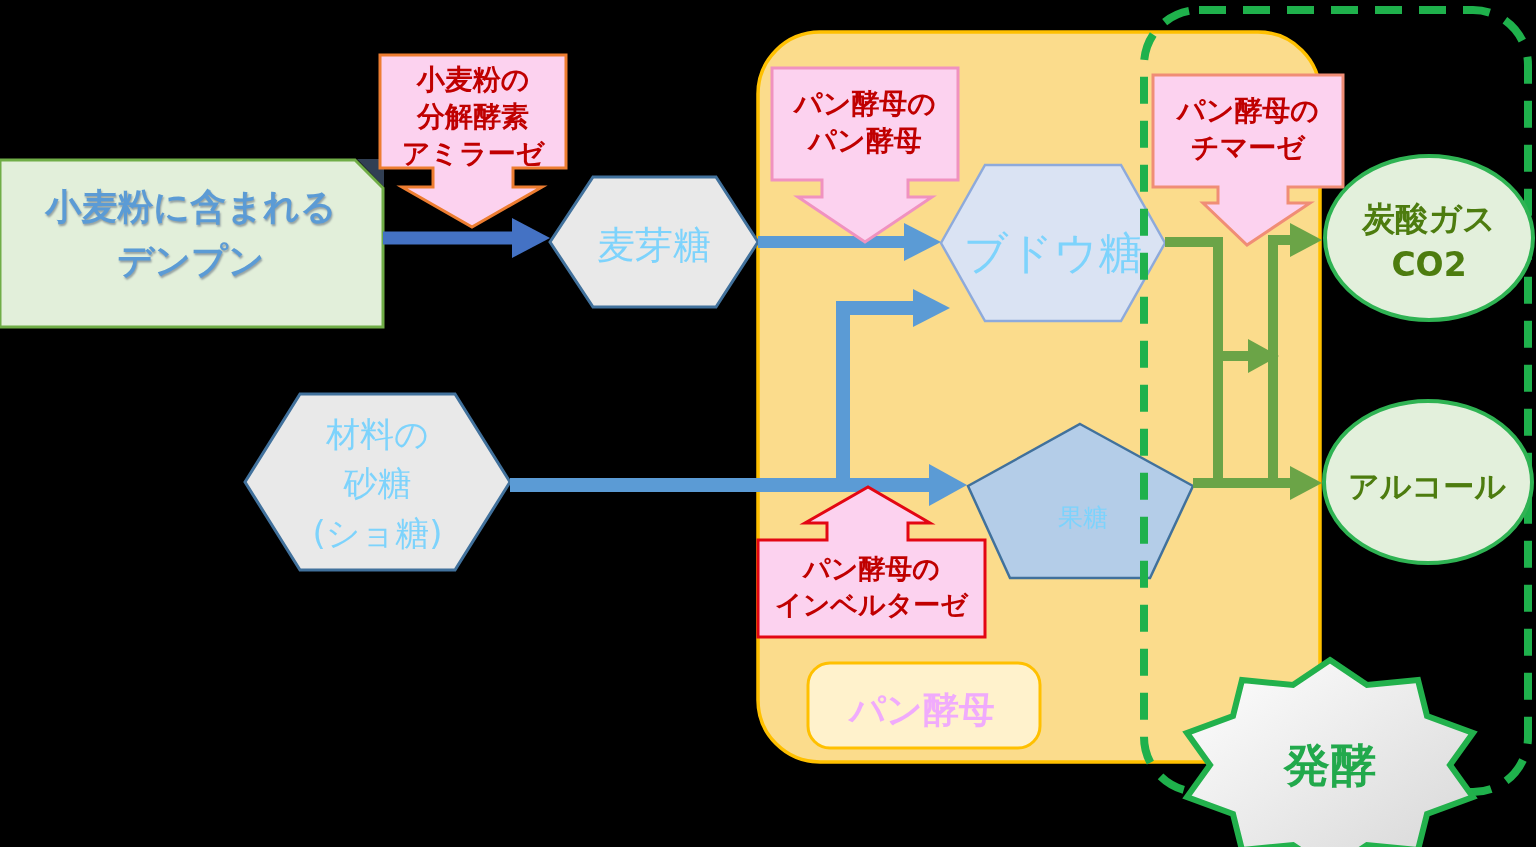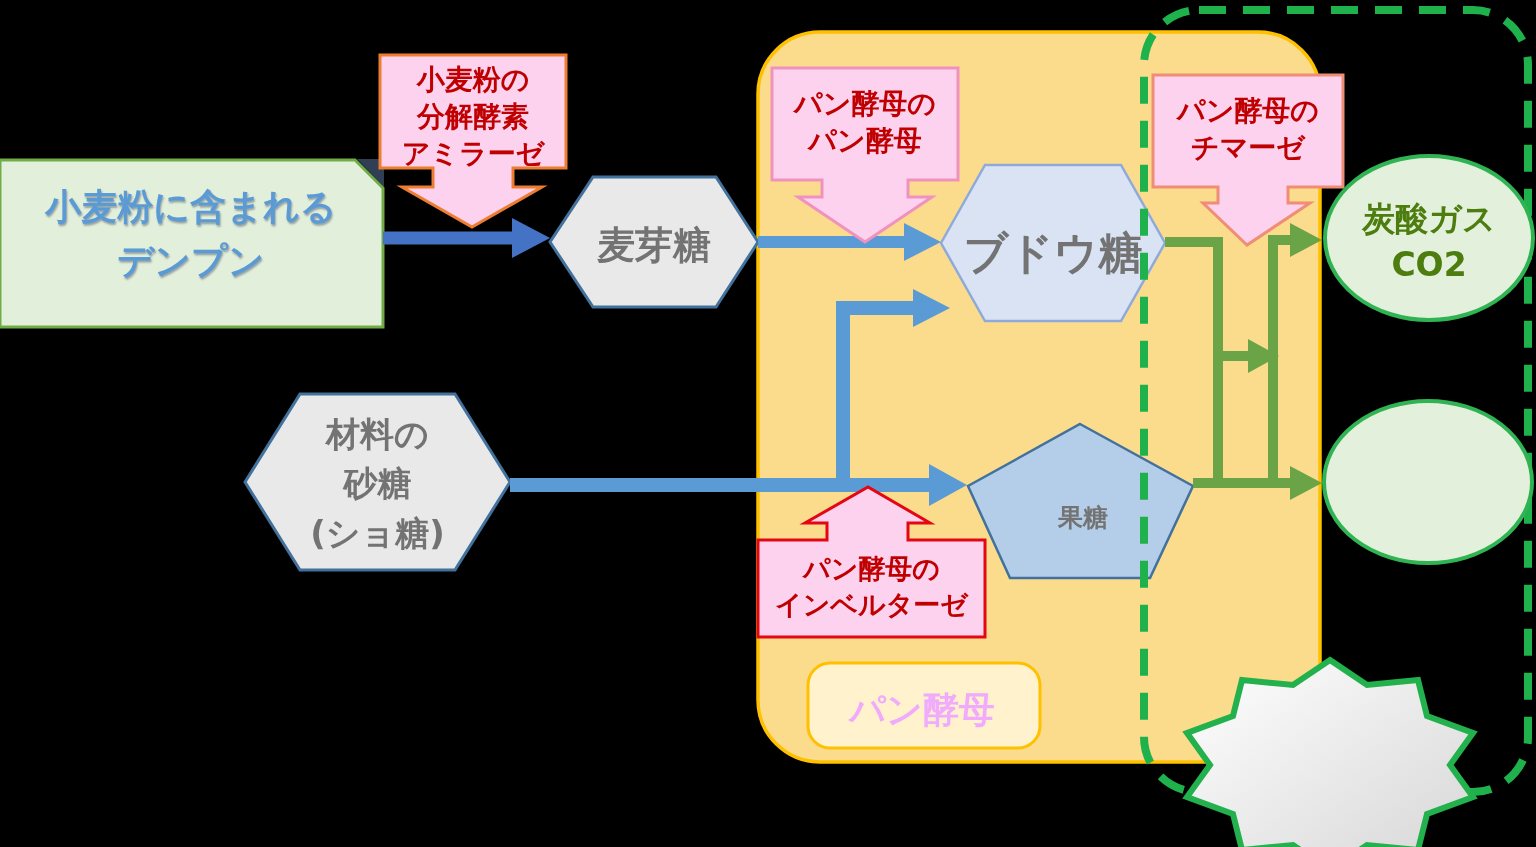--- a/index.html
+++ b/index.html
@@ -1,21 +1,21 @@
 <!DOCTYPE html>
 <html><head>
 <meta charset="utf-8">
 <style>
   html,body{margin:0;padding:0;}
   body{background:#000;}
   #canvas{position:relative;width:1536px;height:847px;background:#000;overflow:hidden;
           font-family:"DejaVu Sans",sans-serif;}
   #scene{position:absolute;left:0;top:0;}
   .txt{position:absolute;text-align:center;line-height:1.4;white-space:nowrap;}
-  .navy{color:#737373;font-weight:bold;}
+  .navy{color:#7dd3fc;font-weight:normal;}
   .enzyme{color:#C00000;font-weight:bold;font-size:28px;line-height:1.32;}
   .green-out{color:#4d7c0f;}
 </style>
 </head>
 <body>
 
 <div id="canvas">
 
   <svg id="scene" width="1536" height="847" viewBox="0 0 1536 847">
     <defs>
@@ -125,17 +125,19 @@
   <div class="txt enzyme" style="left:1153px;top:93px;width:190px;">
     <div>パン酵母の</div>
     <div>チマーゼ</div>
   </div>
 
   <div class="txt green-out" style="left:1327px;top:196px;width:204px;font-size:33px;font-weight:bold;">
     <div>炭酸ガス</div>
     <div>CO2</div>
   </div>
 
+  <div class="txt green-out" style="left:1324px;top:465px;width:206px;font-size:31px;font-weight:600;">アルコール</div>
 
   <div class="txt" style="left:808px;top:685px;width:228px;font-size:36px;font-weight:600;color:#f0abfc;">パン酵母</div>
 
+  <div class="txt" style="left:1230px;top:733px;width:200px;font-size:46px;font-weight:bold;color:#22A94C;">発酵</div>
 
 </div>
 
 </body></html>

